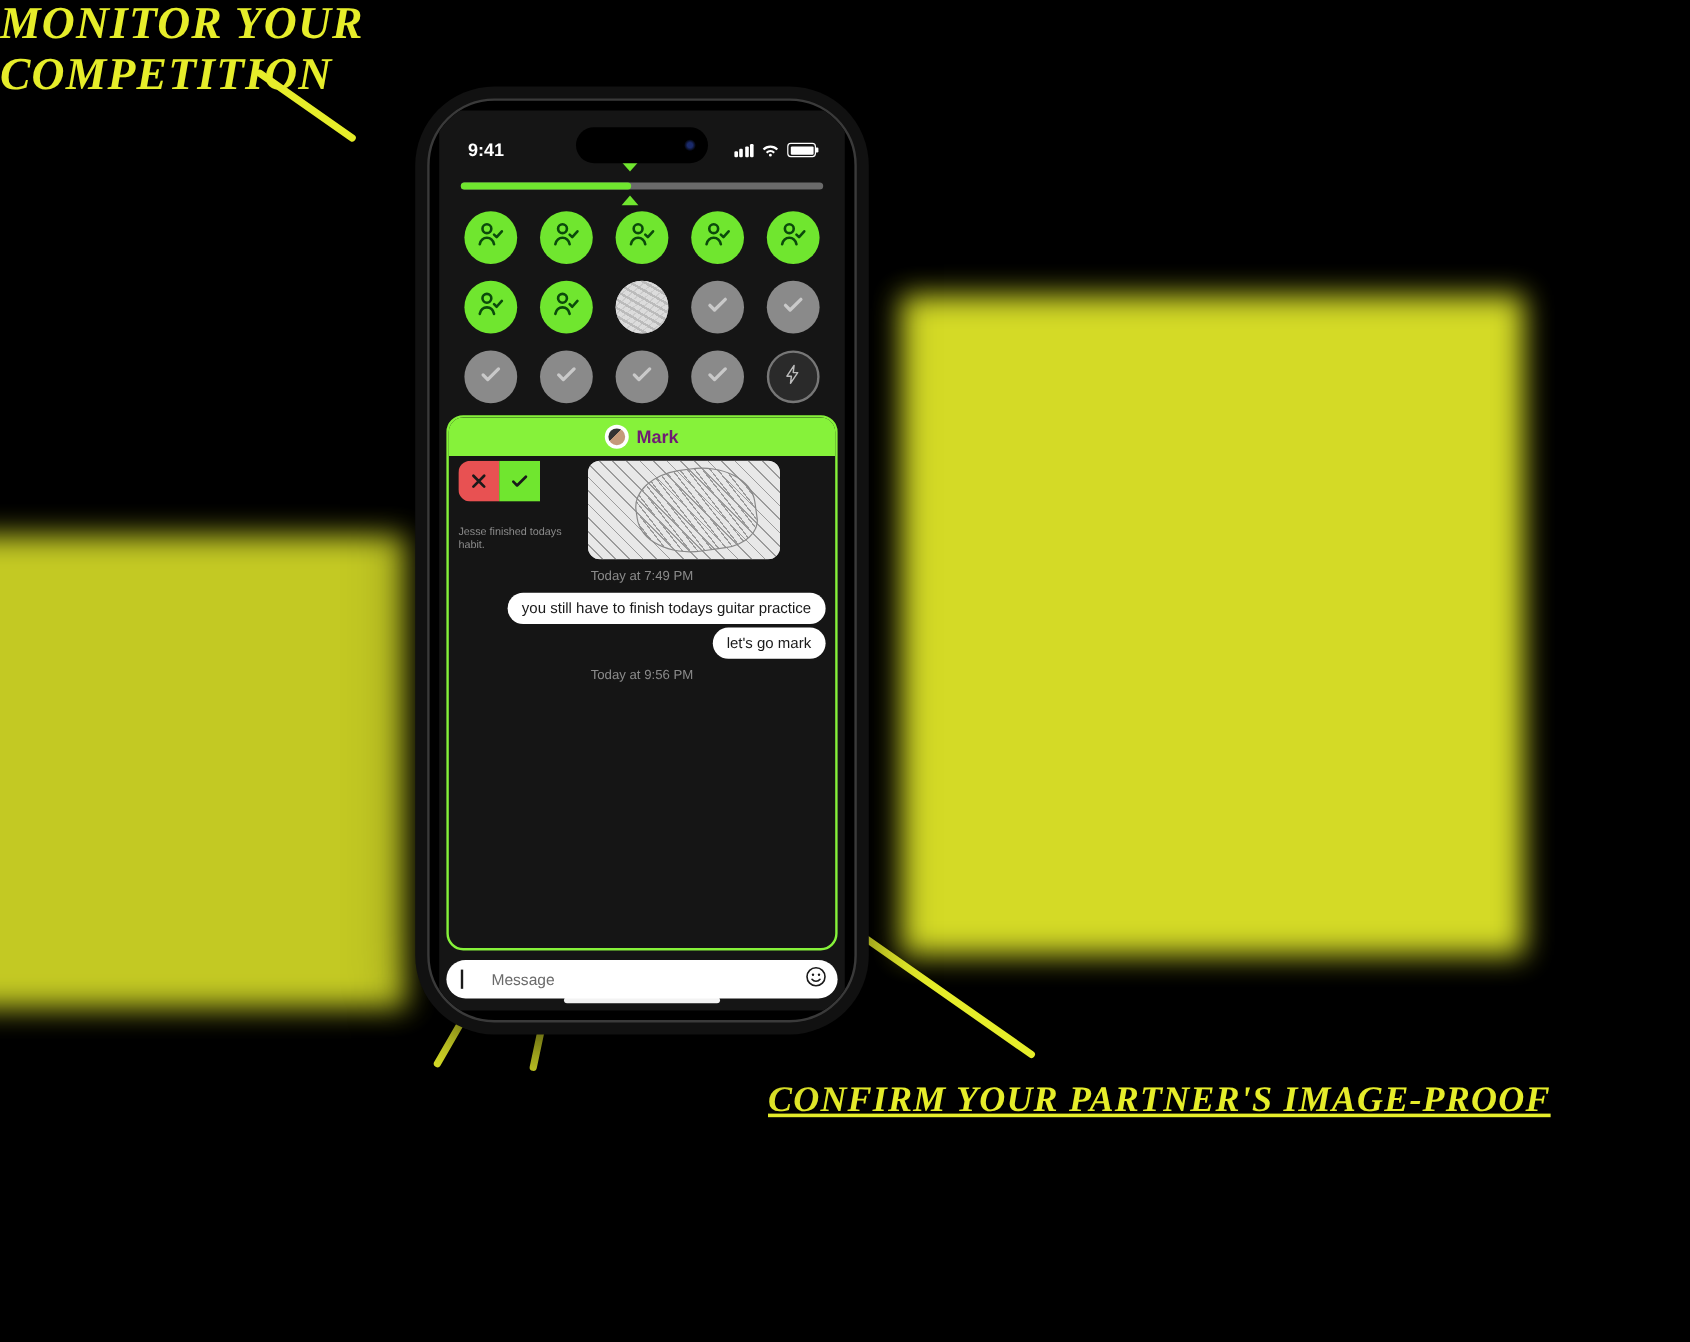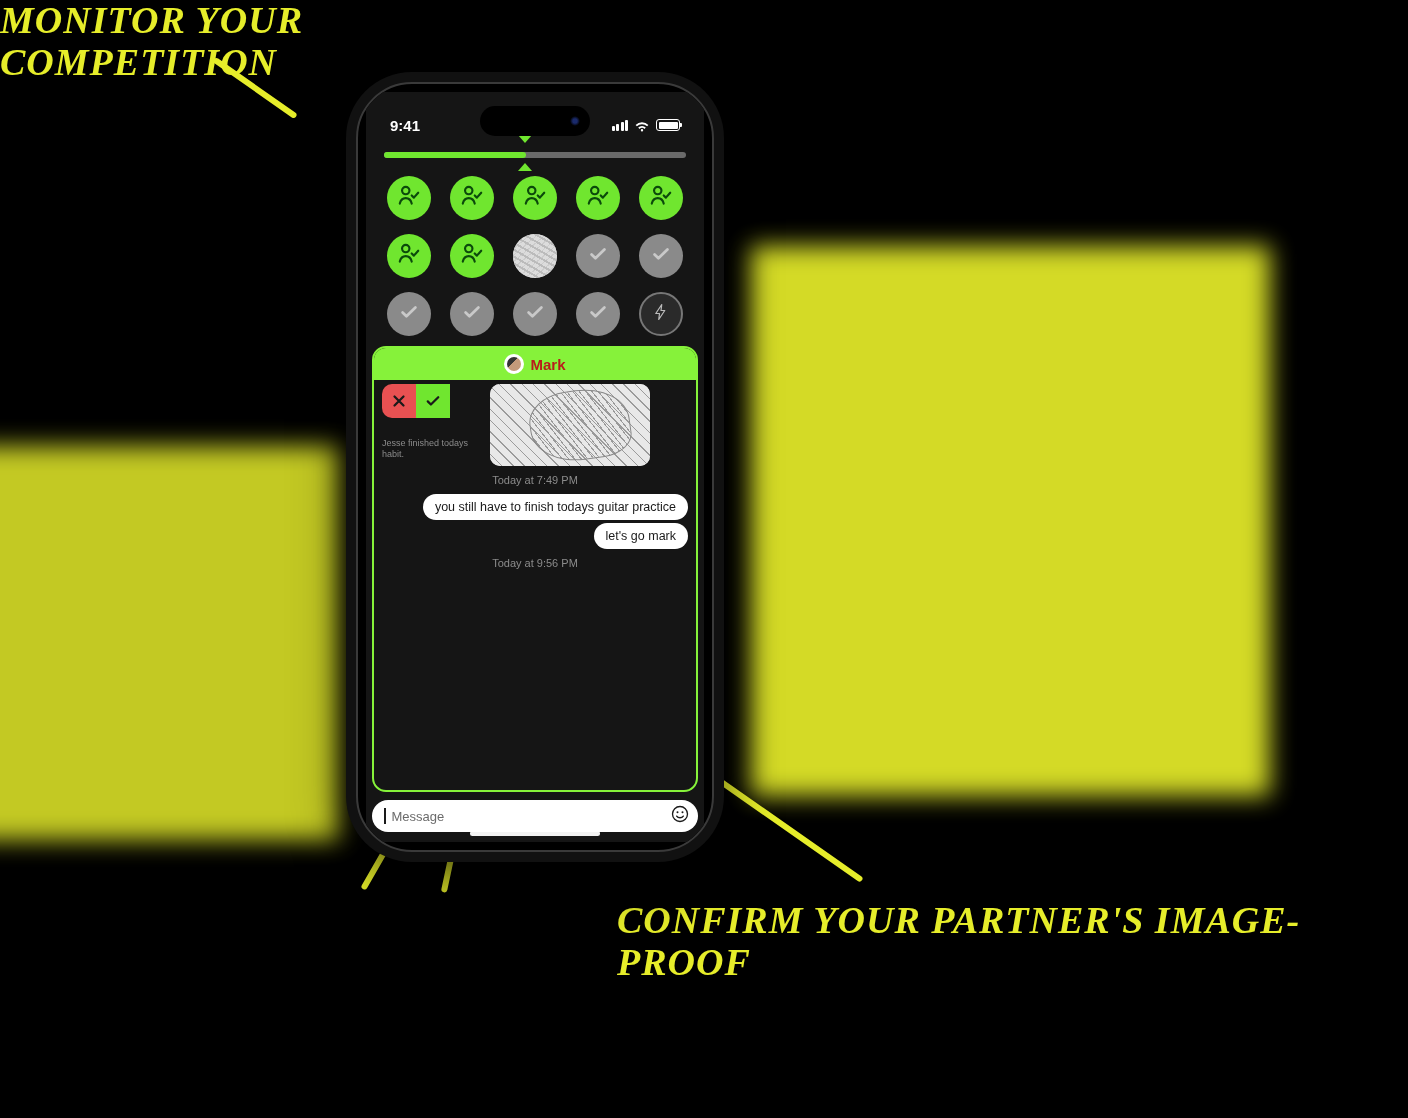--- a/index.html
+++ b/index.html
@@ -17,21 +17,21 @@
     position: absolute;
     color: #E6ED2A;
     font-family: "Comic Sans MS", "Marker Felt", cursive;
     font-weight: 700;
     letter-spacing: 1px;
     text-transform: uppercase;
     font-style: italic;
     line-height: 1.1;
   }
   .anno-top { left: 0; top: 0; width: 360px; font-size: 38px; }
-  .anno-bottom { left: 617px; top: 900px; width: 760px; font-size: 38px; }
+  .anno-bottom { left: 640px; top: 900px; width: 760px; font-size: 30px; text-decoration: underline; }
 
   
   .glow-block {
     position: absolute;
     background: #E6ED2A;
     filter: blur(12px);
     opacity: 0.92;
   }
   .glow-right { left: 750px; top: 246px; width: 520px; height: 550px; }
   .glow-left  { left: -30px; top: 446px; width: 370px; height: 394px; opacity: .85; }
@@ -161,21 +161,21 @@
     border-radius: 14px;
     overflow: hidden;
     display:flex; flex-direction:column;
     background:#151515;
   }
   .chat-header {
     background:#86F23A;
     height: 32px;
     display:flex; align-items:center; justify-content:center;
     gap:6px;
-    font-weight:700; color:#b91c1c; font-size:15px;
+    font-weight:700; color:#701a75; font-size:15px;
   }
   .avatar-sm {
     width:20px; height:20px; border-radius:50%;
     background:#fff;
     display:flex; align-items:center; justify-content:center;
     overflow:hidden;
   }
   .avatar-sm .face{width:14px;height:14px;border-radius:50%;background:linear-gradient(135deg,#333 40%,#c49a7a 40%);}
 
   .chat-body { flex:1; overflow:hidden; padding: 4px 8px 6px; }
@@ -244,21 +244,21 @@
   .bubble-row { display:flex; margin:3px 0; }
   .bubble-row.right { justify-content:flex-end; }
 
   
   .msg-input-wrap {
     padding: 4px 6px 10px;
   }
   .msg-input {
     background:#fff; border-radius: 18px; height:32px;
     display:flex; align-items:center; padding:0 8px 0 12px;
-    gap:6px;
+    gap:24px;
   }
   .msg-input .caret {
     width:1.5px; height:16px; background:#1a1a1a;
   }
   .msg-input input {
     flex:1; border:none; outline:none; font-size:13px; color:#1a1a1a;
     background:transparent;
   }
   .msg-input input::placeholder{color:#6b6b6b}
   .emoji-btn svg { width:20px; height:20px; }

